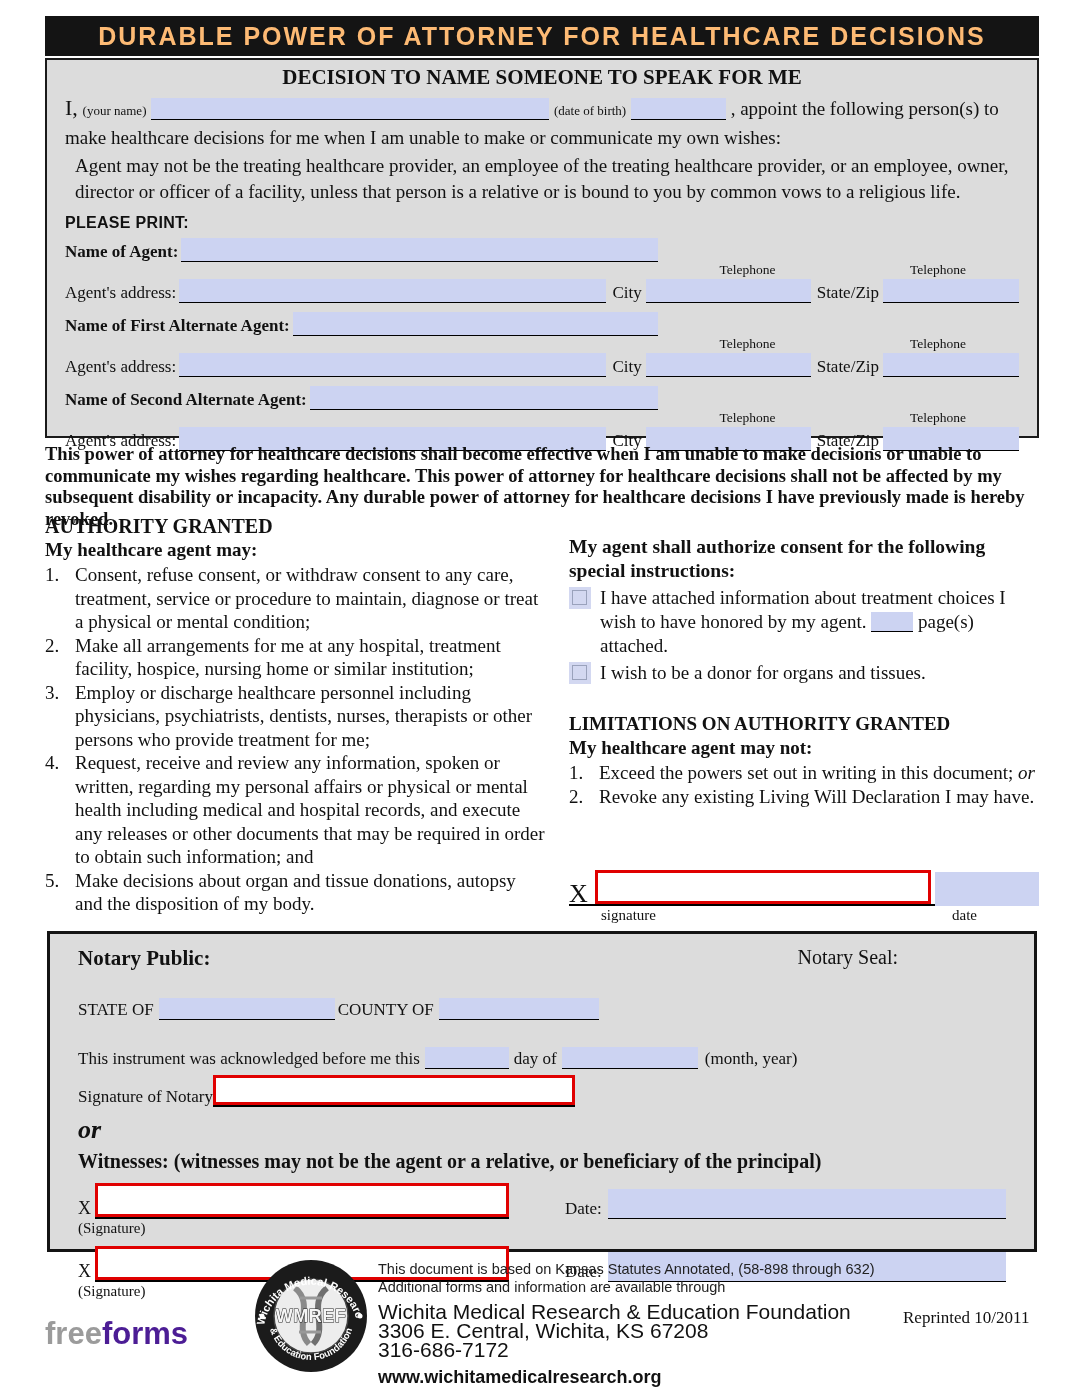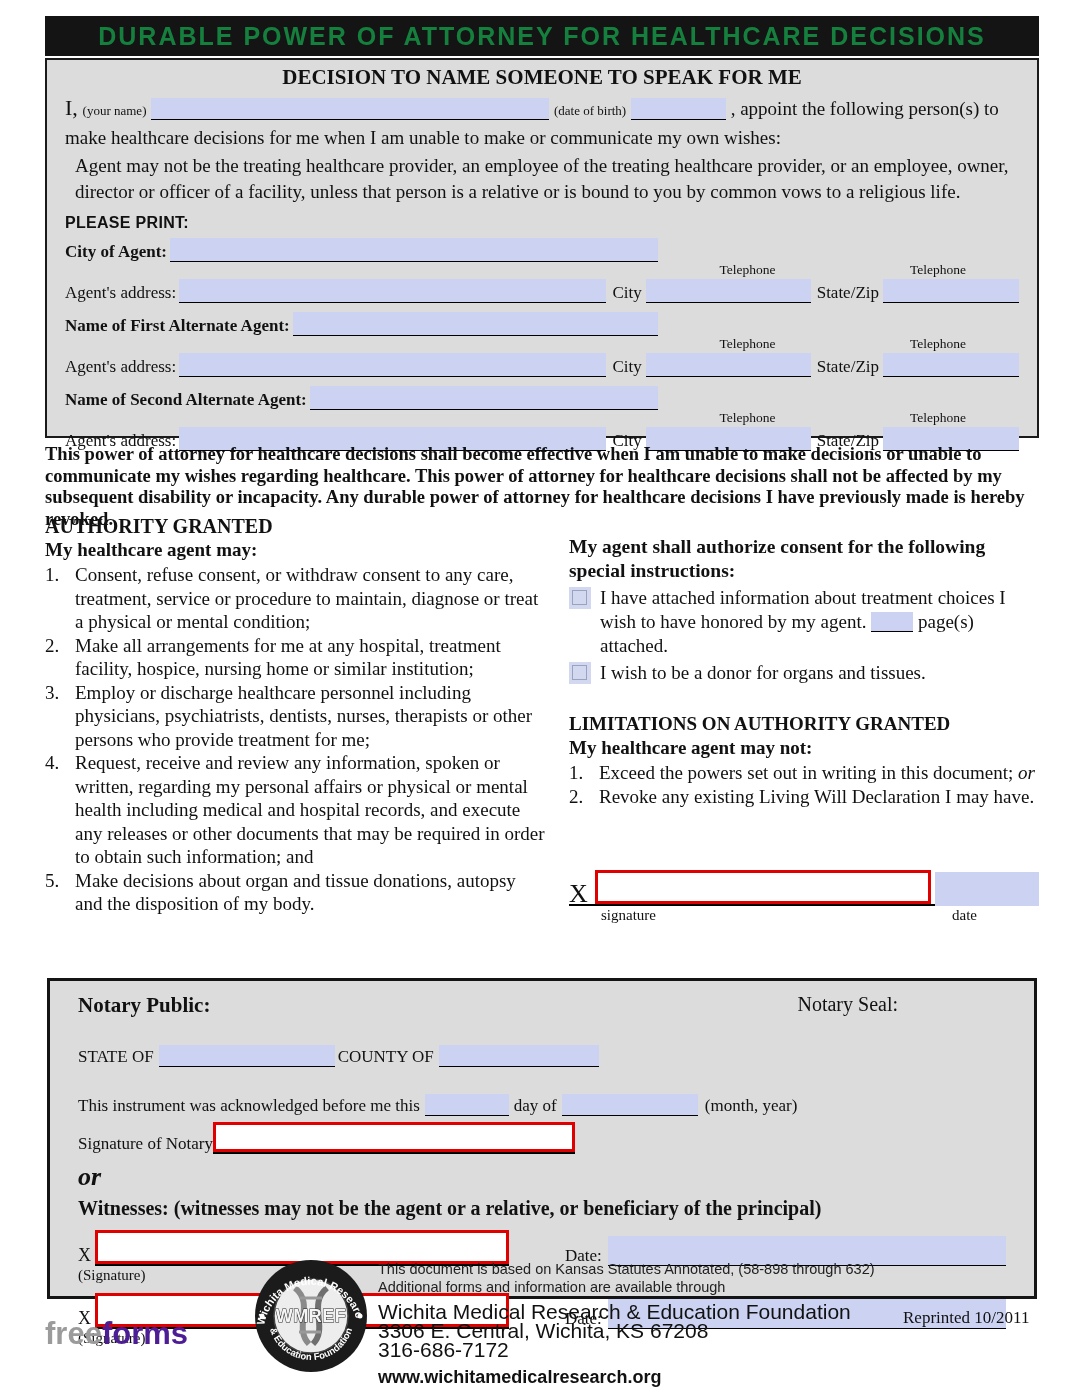--- a/index.html
+++ b/index.html
@@ -4,21 +4,21 @@
 <style>
   * { margin:0; padding:0; box-sizing:border-box; }
   html,body { background:#ffffff; }
   body {
     width:1080px; height:1388px; position:relative;
     font-family:"Liberation Serif", serif; color:#111;
     overflow:hidden;
   }
   .header-bar {
     position:absolute; left:45px; top:16px; width:994px; height:40px;
-    background:#141414; color:#15803d;
+    background:#141414; color:#fdba74;
     font-family:"Liberation Sans", sans-serif; font-weight:bold;
     font-size:25px; letter-spacing:2px; text-align:center; line-height:40px;
     white-space:nowrap;
   }
   .top-box {
     position:absolute; left:45px; top:58px; width:994px; height:380px;
     background:#dcdcdc; border:2px solid #1a1a1a; padding:5px 18px 0 18px;
   }
   .decision-heading { text-align:center; font-weight:bold; font-size:21px; margin-bottom:4px; }
   .field {
@@ -78,21 +78,21 @@
   .sig-area { margin-top:62px; }
   .sigline { display:flex; align-items:flex-end; border-bottom:2px solid #000; }
   .sig-x { font-size:26px; line-height:26px; margin-right:7px; position:relative; top:3px; }
   .red-box { border:3px solid #e00000; background:#fff; }
   .sig-red { flex:1; height:34px; }
   .sig-date-field { width:104px; height:34px; background:#ccd3f2; margin-left:4px; position:relative; bottom:-2px; }
   .sig-labels { display:flex; font-size:15px; line-height:19px; }
   .sig-labels .l1 { margin-left:32px; }
   .sig-labels .l2 { margin-left:auto; margin-right:62px; }
   .notary-box {
-    position:absolute; left:47px; top:978px; width:990px; height:321px;
+    position:absolute; left:47px; top:931px; width:990px; height:321px;
     background:#dcdcdc; border:3px solid #141414; padding:12px 28px 0 28px;
   }
   .notary-head-row { display:flex; }
   .notary-heading { font-weight:bold; font-size:21px; }
   .notary-seal { font-size:20px; margin-left:auto; margin-right:108px; }
   .n-row { display:flex; align-items:flex-end; font-size:17px; margin-top:27px; }
   .n-field { height:22px; background:#ccd3f2; border-bottom:1.5px solid #000; }
   .sof { width:176px; margin-left:5px; }
   .cof { width:160px; margin-left:5px; }
   .dayf { width:84px; margin-left:5px; margin-right:5px; }
@@ -139,21 +139,21 @@
     <span class="small-label">(date of birth)</span>
     <span class="field" style="width:95px"></span>
     <span>, appoint the following person(s) to</span>
   </div>
   <div class="line2">make healthcare decisions for me when I am unable to make or communicate my own wishes:</div>
   <div class="agent-note">Agent may not be the treating healthcare provider, an employee of the treating healthcare provider, or an employee, owner, director or officer of a facility, unless that person is a relative or is bound to you by common vows to a religious life.</div>
   <div class="please-print">PLEASE PRINT:</div>
 
   <div class="agent-block">
     <div class="frow name-row">
-      <span class="lbl-b">City of Agent:</span>
+      <span class="lbl-b">Name of Agent:</span>
       <span class="grow-field"></span>
       <span class="tel-wrap"><span class="tel-field"></span>
         <span class="tel-label">Telephone</span></span>
       <span class="tel-wrap t2"><span class="tel-field"></span>
         <span class="tel-label">Telephone</span></span>
     </div>
     <div class="frow">
       <span class="lbl">Agent's address:</span>
       <span class="grow-field"></span>
       <span class="lbl sz-lbl">City</span>

